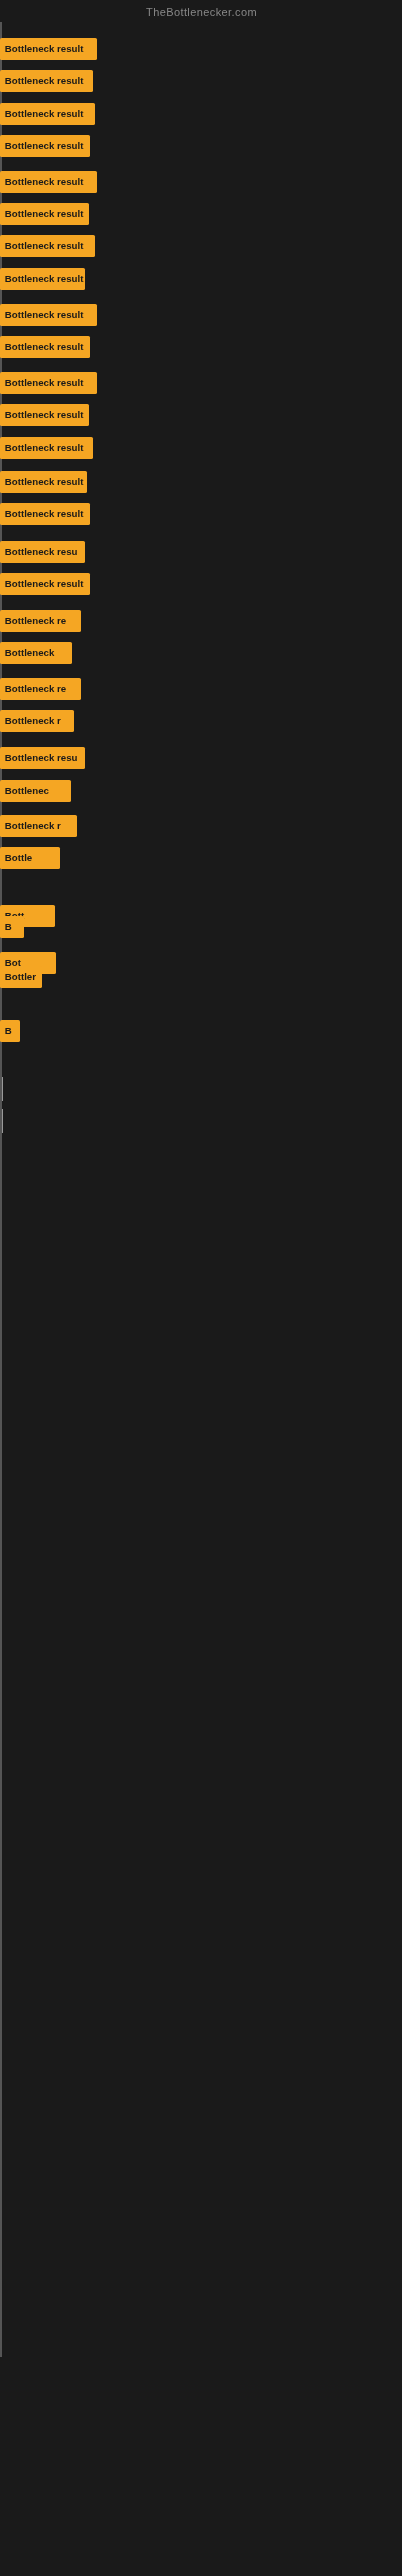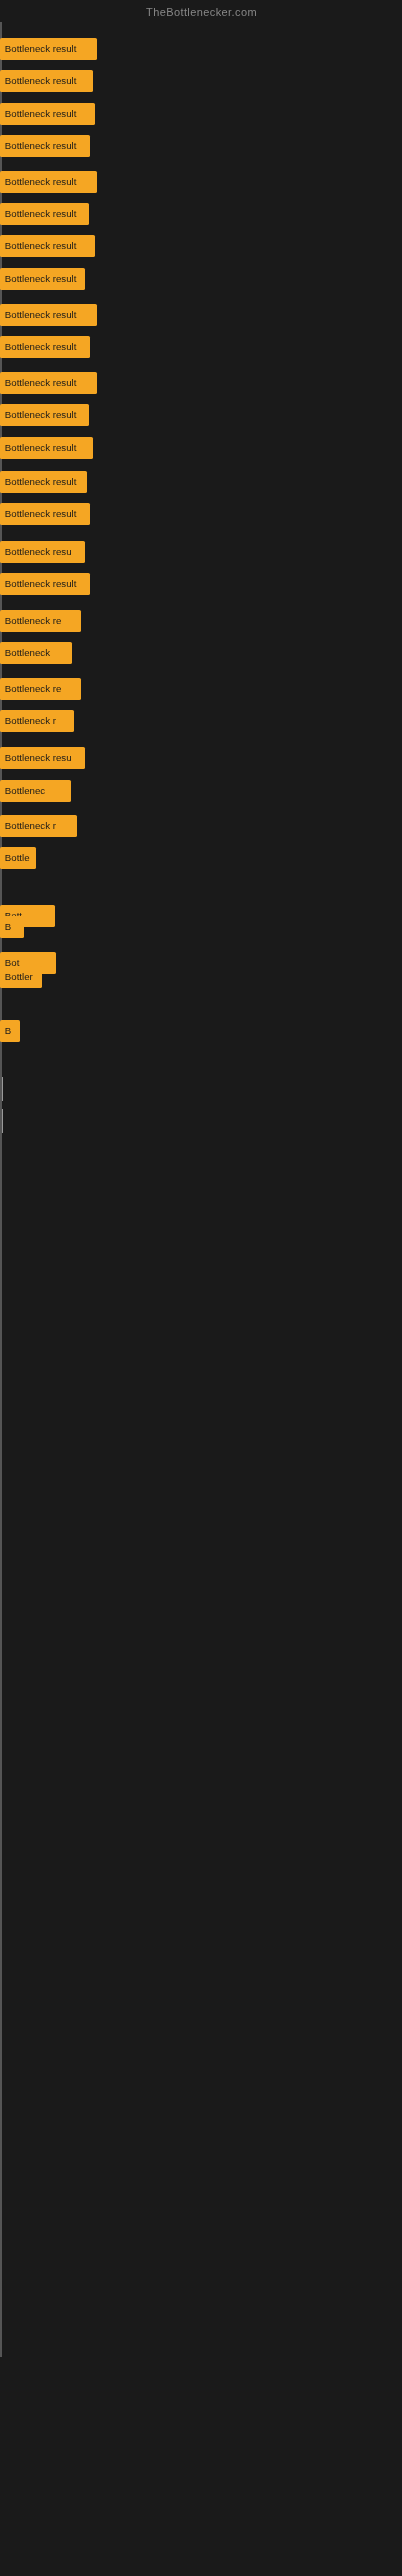--- a/index.html
+++ b/index.html
@@ -39,21 +39,21 @@
       border-radius: 1.6px;
       display: flex;
       align-items: center;
       padding-left: 4.8px;
       overflow: hidden;
     }
 
     .bar-label {
       color: #1a1a1a;
       font-size: 9.7px;
-      font-weight: normal;
+      font-weight: bold;
       white-space: nowrap;
     }
 
     .axis-line {
       position: absolute;
       bottom: 48px;
       left: 0;
       width: 1.6px;
       height: 2335px;
       background-color: #555;
@@ -142,21 +142,21 @@
     </div>
     <div class="bar-item" style="top: 725px; width: 85px;">
       <span class="bar-label">Bottleneck resu</span>
     </div>
     <div class="bar-item" style="top: 758px; width: 71px;">
       <span class="bar-label">Bottlenec</span>
     </div>
     <div class="bar-item" style="top: 793px; width: 77px;">
       <span class="bar-label">Bottleneck r</span>
     </div>
-    <div class="bar-item" style="top: 825px; width: 36px;">
+    <div class="bar-item" style="top: 825px; width: 60px;">
       <span class="bar-label">Bottle</span>
     </div>
     <div class="bar-item" style="top: 883px; width: 55px;">
       <span class="bar-label">Bott</span>
     </div>
     <div class="bar-item" style="top: 894px; width: 24px;">
       <span class="bar-label">B</span>
     </div>
     <div class="bar-item" style="top: 930px; width: 56px;">
       <span class="bar-label">Bot</span>

